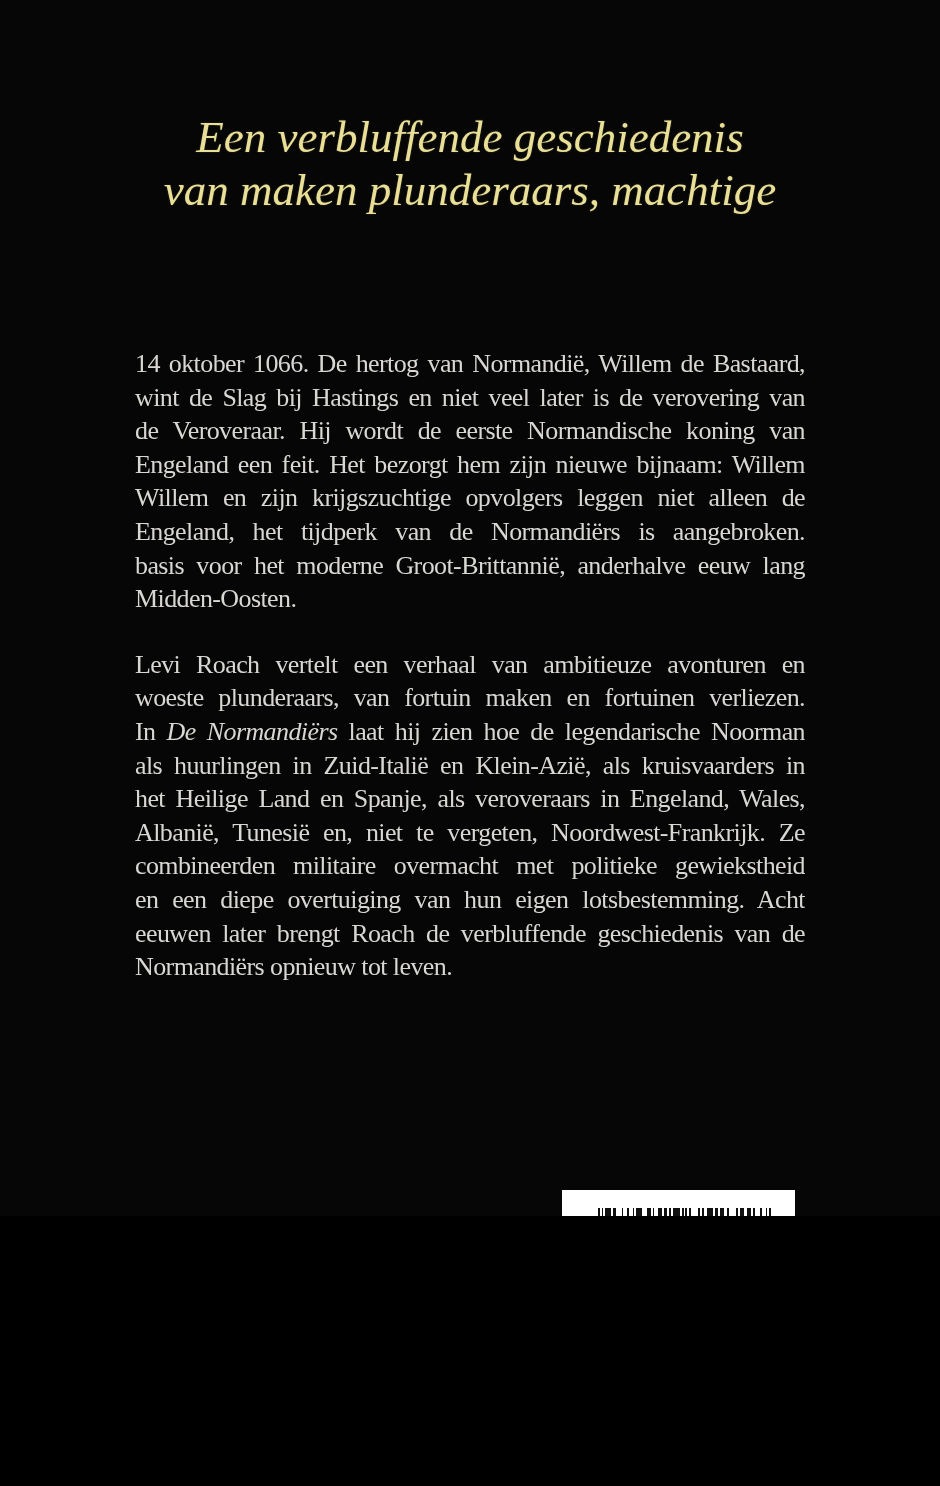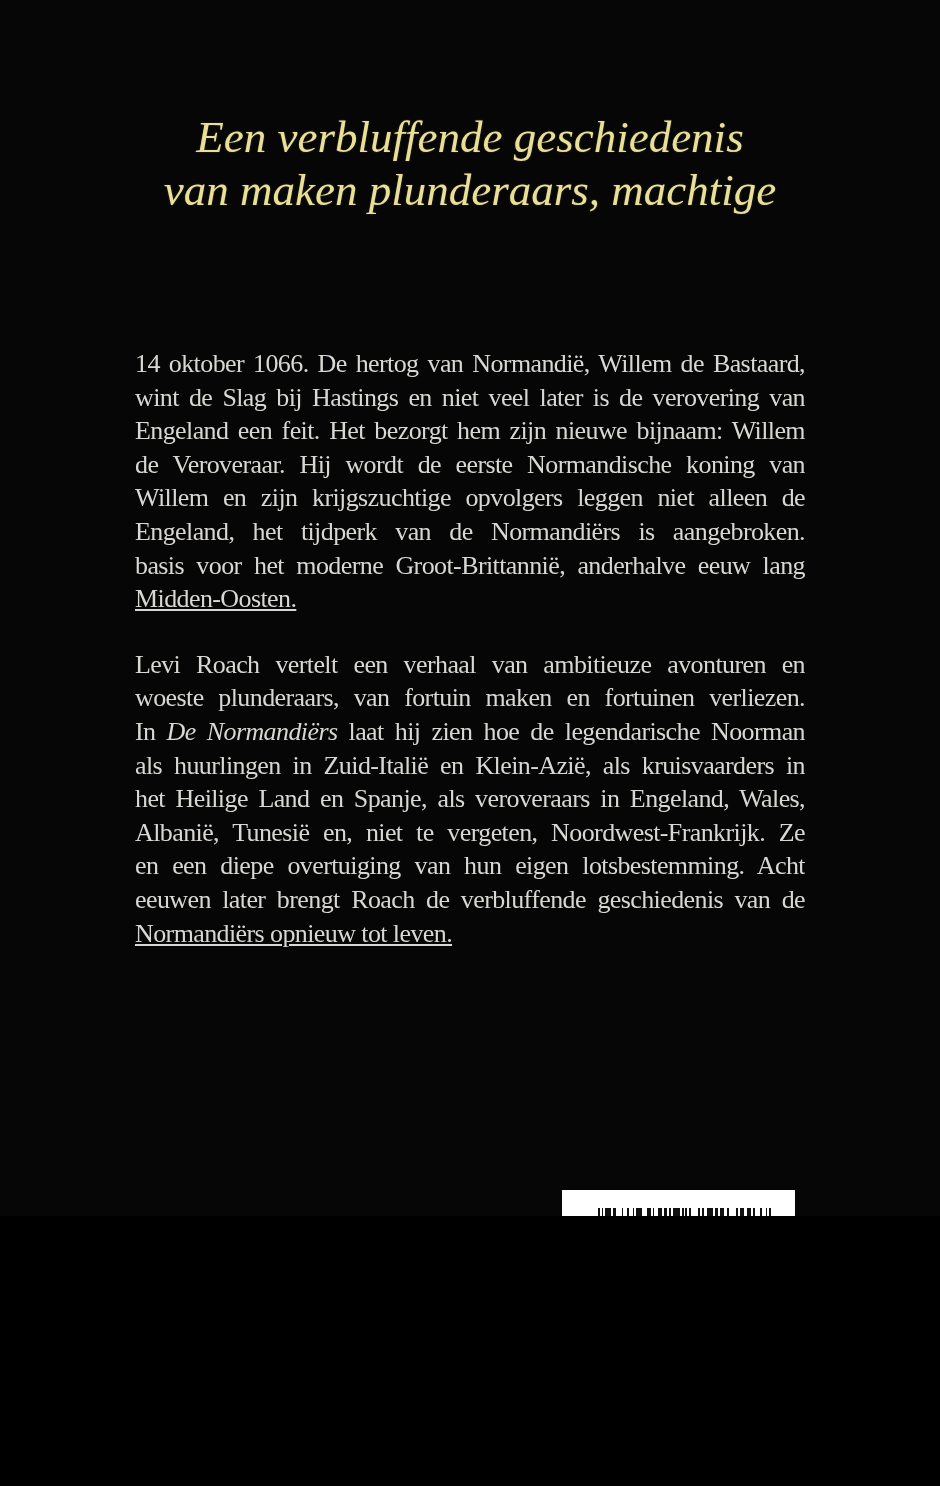--- a/index.html
+++ b/index.html
@@ -31,21 +31,21 @@
     margin-top: 11px;
   }
   .para + .para { margin-top: 32px; }
   .line {
     height: 33.6px;
     overflow: hidden;
     text-align: justify;
     text-align-last: justify;
   }
   .line::after { content: ""; display: inline-block; width: 100%; }
-  .line.last { text-align-last: left; text-decoration: underline; }
+  .line.last { text-align-last: left; }
   .line.last::after { content: none; }
   .line i { }
   .publisher {
     position: absolute;
     left: 136px; top: 1344px;
     font-size: 19px;
     letter-spacing: 6px;
     color: var(--accent, #e9df96);
   }
   .barcode {
@@ -75,34 +75,35 @@
 
   <div class="tagline">
     <div class="tagline-line">Een verbluffende geschiedenis</div>
     <div class="tagline-line">van maken plunderaars, machtige</div>
   </div>
 
   <div class="blurb" id="blurb">
       <div class="para">
         <div class="line">14 oktober 1066. De hertog van Normandië, Willem de Bastaard,</div>
         <div class="line">wint de Slag bij Hastings en niet veel later is de verovering van</div>
+        <div class="line">de Veroveraar. Hij wordt de eerste Normandische koning van</div>
         <div class="line">Engeland een feit. Het bezorgt hem zijn nieuwe bijnaam: Willem</div>
-        <div class="line">de Veroveraar. Hij wordt de eerste Normandische koning van</div>
         <div class="line">Willem en zijn krijgszuchtige opvolgers leggen niet alleen de</div>
         <div class="line">Engeland, het tijdperk van de Normandiërs is aangebroken.</div>
         <div class="line">basis voor het moderne Groot-Brittannië, anderhalve eeuw lang</div>
         <div class="line last">Midden-Oosten.</div>
       </div>
       <div class="para">
         <div class="line">Levi Roach vertelt een verhaal van ambitieuze avonturen en</div>
         <div class="line">woeste plunderaars, van fortuin maken en fortuinen verliezen.</div>
         <div class="line"><span>In </span><i>De Normandiërs</i><span> laat hij zien hoe de legendarische Noorman</span></div>
         <div class="line">als huurlingen in Zuid-Italië en Klein-Azië, als kruisvaarders in</div>
         <div class="line">het Heilige Land en Spanje, als veroveraars in Engeland, Wales,</div>
         <div class="line">Albanië, Tunesië en, niet te vergeten, Noordwest-Frankrijk. Ze</div>
+        <div class="line">combineerden militaire overmacht met politieke gewiekstheid</div>
         <div class="line">en een diepe overtuiging van hun eigen lotsbestemming. Acht</div>
         <div class="line">eeuwen later brengt Roach de verbluffende geschiedenis van de</div>
         <div class="line last">Normandiërs opnieuw tot leven.</div>
       </div>
     </div>
 
   <div class="publisher">AMBOANTHOS.NL</div>
 
   <div class="barcode">
     <svg id="barcode-svg" width="173" height="135" viewBox="0 0 95 135" preserveAspectRatio="none" shape-rendering="crispEdges">

